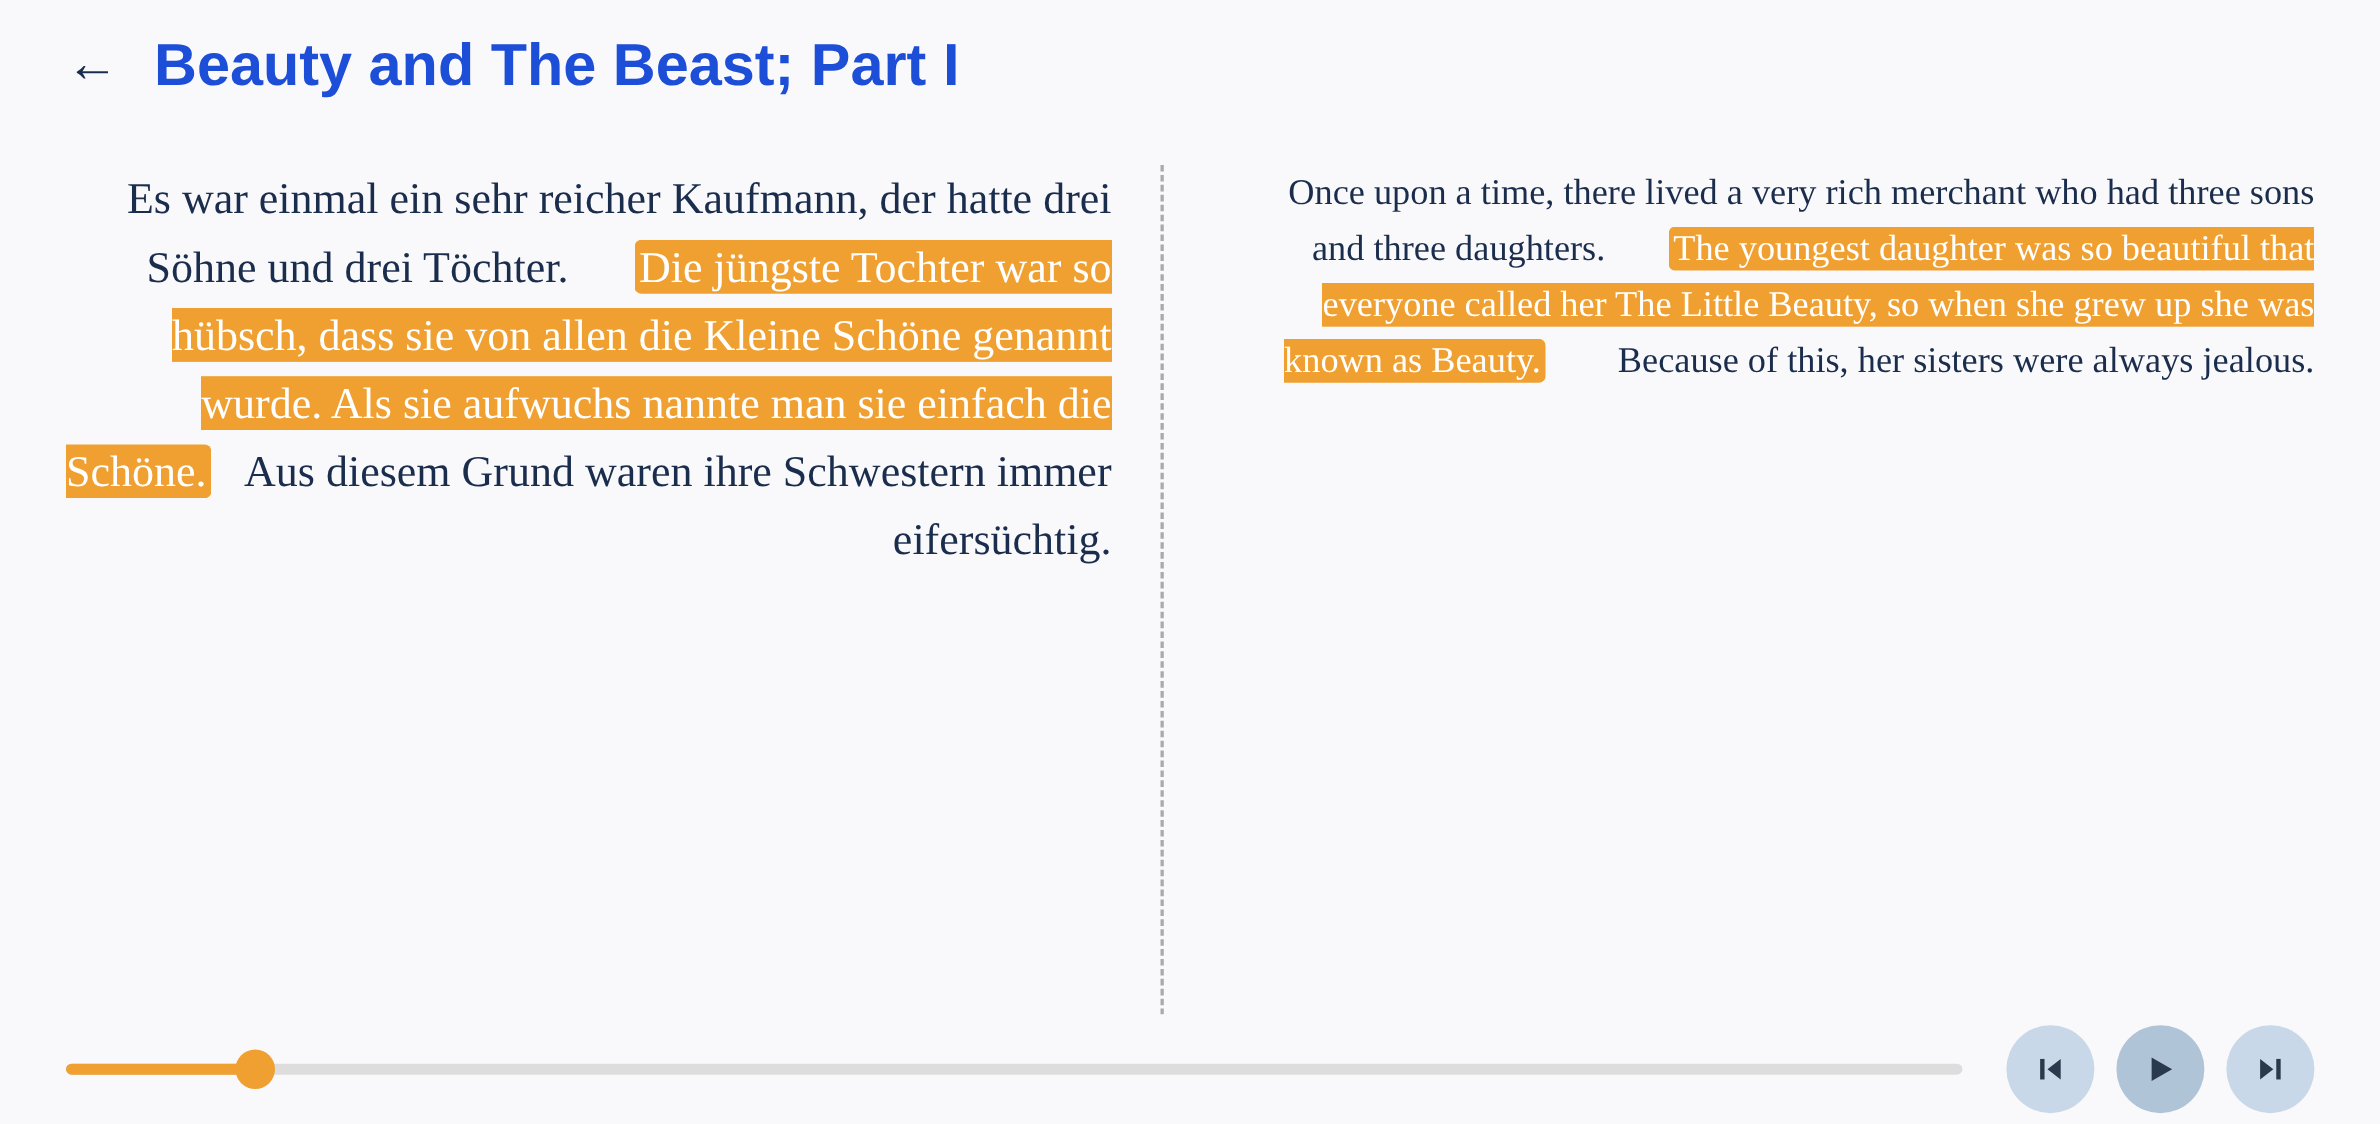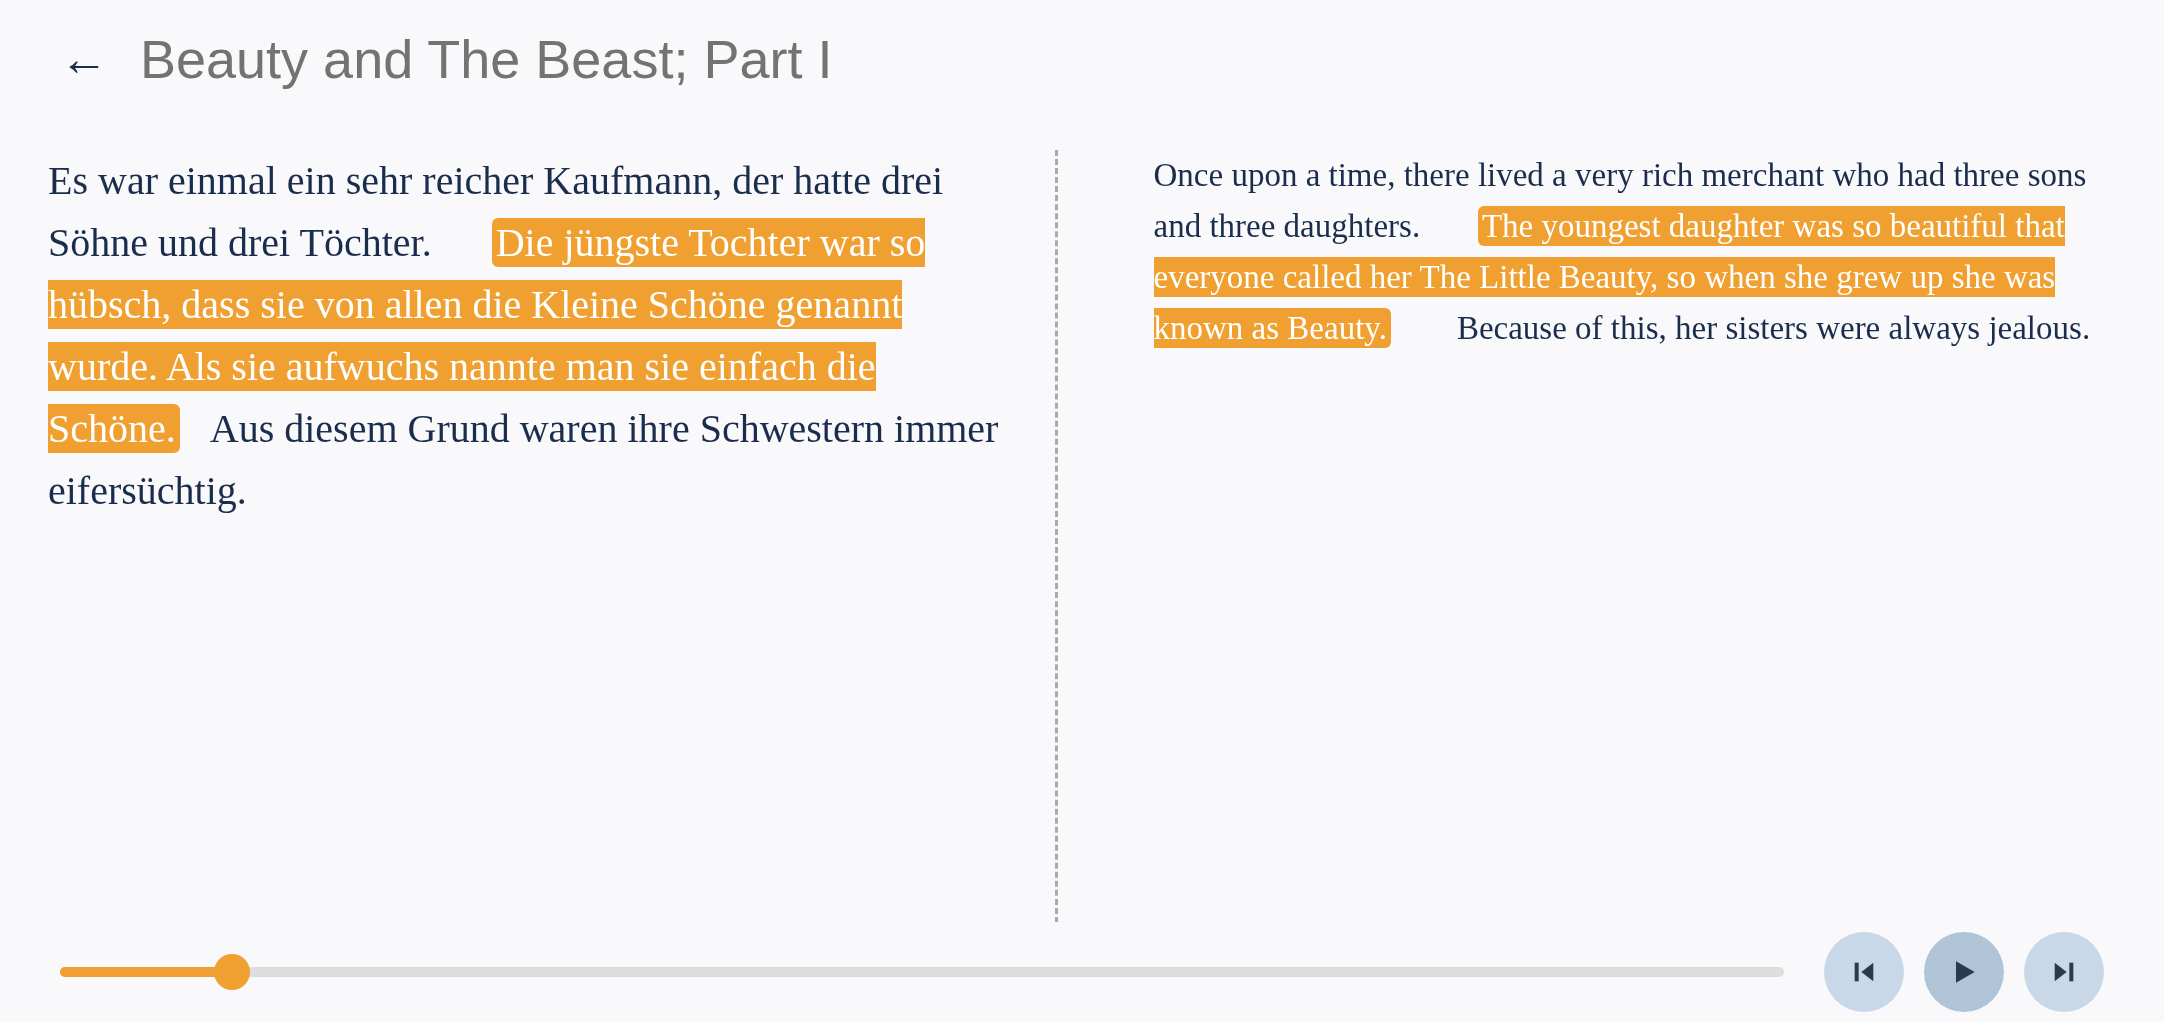--- a/index.html
+++ b/index.html
@@ -24,32 +24,33 @@
     .back-arrow {
       font-size: 48px;
       color: #1a2d4d;
       cursor: pointer;
       line-height: 1;
       font-weight: 300;
     }
 
     .title {
       font-size: 54px;
-      font-weight: 400;
-      color: #737373;
+      font-weight: 700;
+      color: #1d4ed8;
       font-family: 'Arial', sans-serif;
     }
 
     
     .content-area {
       display: flex;
       flex-direction: row;
       padding: 40px 60px 0 48px;
       height: 820px;
-      gap: 16px;
+      gap: 4px;
+      text-align: right;
     }
 
     .text-column {
       flex: 1;
       padding: 0 40px 0 0;
       font-size: 40px;
       line-height: 1.55;
       color: #e08020;
       overflow: hidden;
     }

